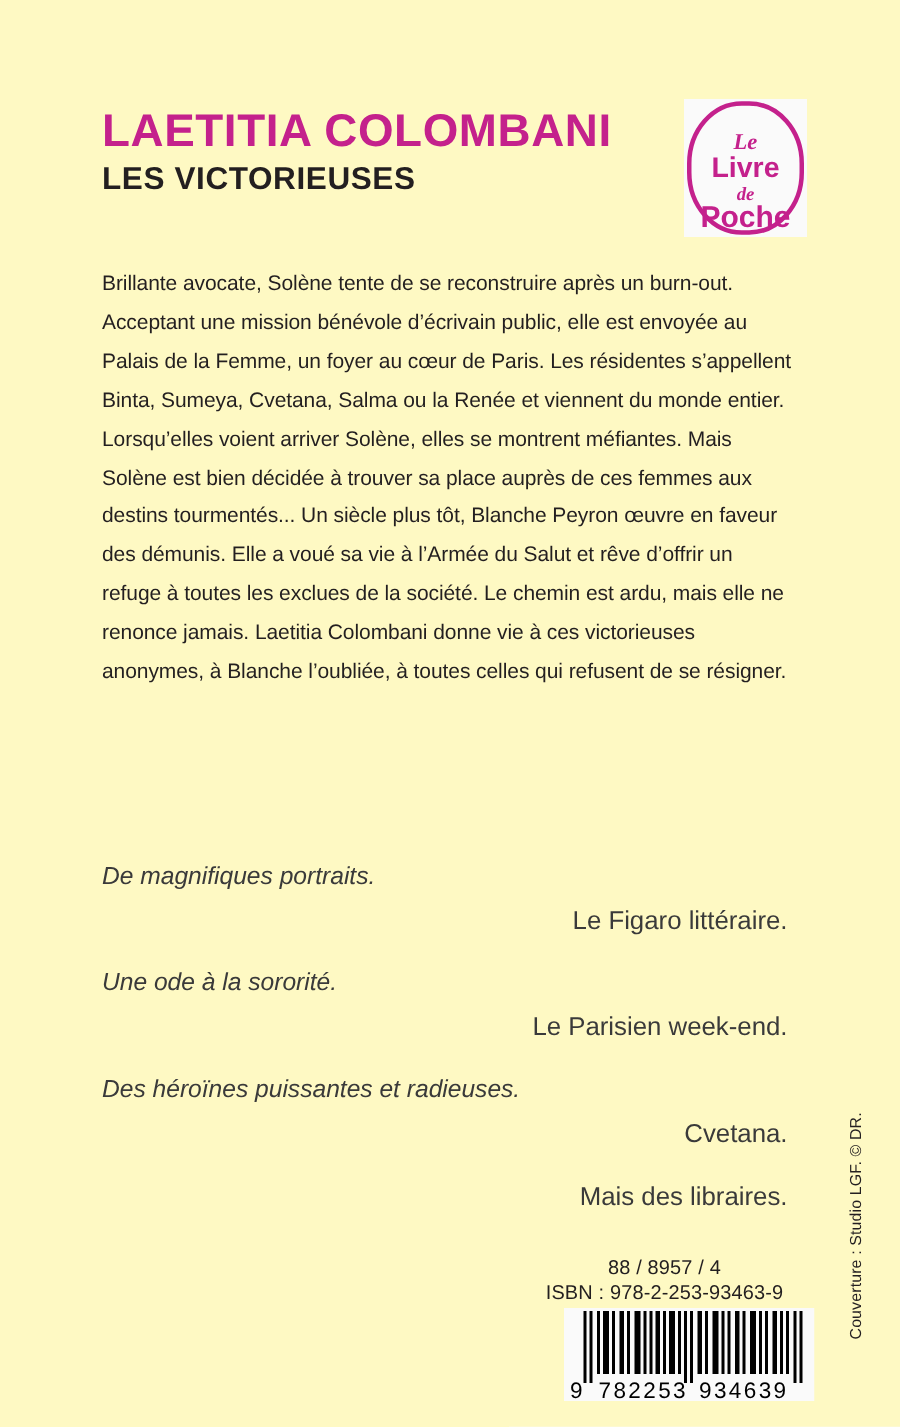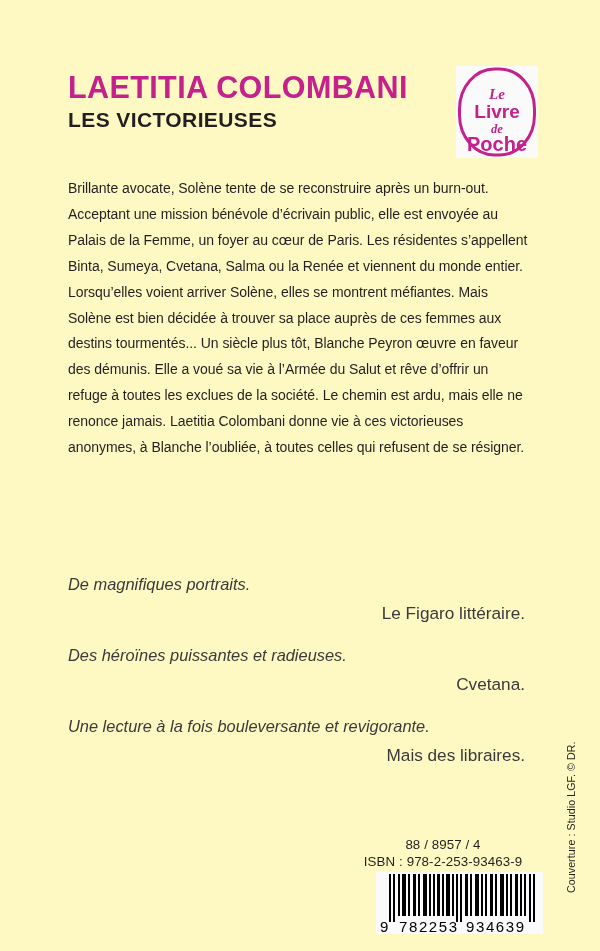--- a/index.html
+++ b/index.html
@@ -176,28 +176,31 @@
 Laetitia Colombani donne vie à ces victorieuses anonymes, à Blanche l’oubliée, à toutes celles qui refusent de se résigner.</p>
   </div>
 
   <div class="quotes">
 
     <div class="quote-block">
       <div class="quote-text">De magnifiques portraits.</div>
       <div class="quote-source">Le Figaro littéraire.</div>
     </div>
 
+    <div class="quote-block">
+      <div class="quote-text">Une ode à la sororité.</div>
+      <div class="quote-source">Le Parisien week-end.</div>
+    </div>
 
     <div class="quote-block">
       <div class="quote-text">Des héroïnes puissantes et radieuses.</div>
       <div class="quote-source">Cvetana.</div>
     </div>
 
     <div class="quote-block">
-      <div class="quote-text">Une lecture à la fois bouleversante et revigorante.</div>
       <div class="quote-source">Mais des libraires.</div>
     </div>
 
   </div>
 
   <div class="codes">
     <div class="code-line">88 / 8957 / 4</div>
     <div class="code-line">ISBN : 978-2-253-93463-9</div>
   </div>
 

